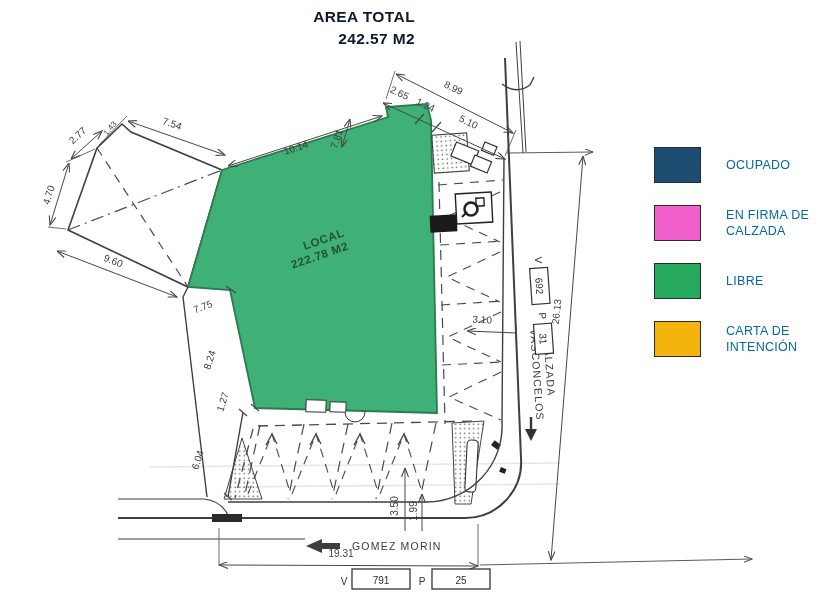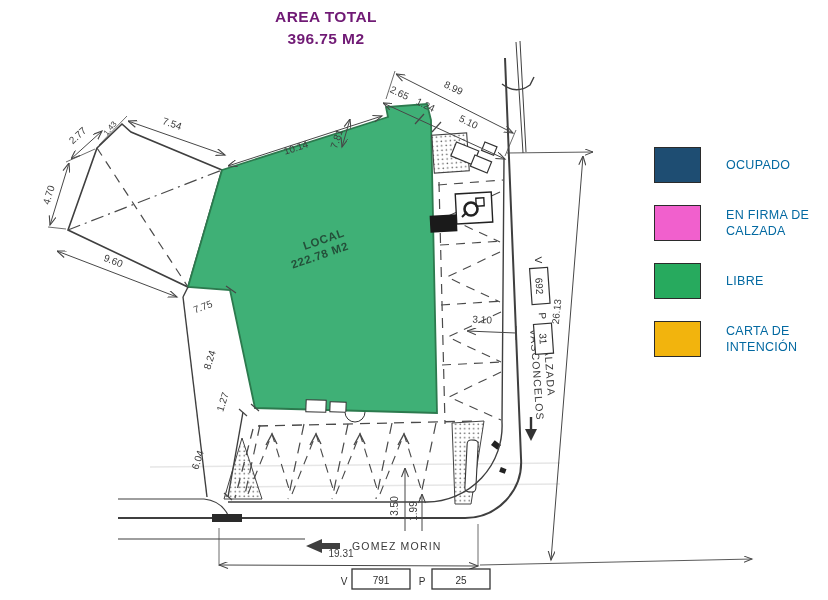--- a/index.html
+++ b/index.html
@@ -1,38 +1,38 @@
 <!DOCTYPE html>
 <html><head>
 <meta charset="utf-8">
 <style>
   html,body{margin:0;padding:0;background:#fff;}
   .canvas{position:relative;width:828px;height:600px;background:#ffffff;overflow:hidden;
           font-family:"Liberation Sans", sans-serif;}
-  .title{position:absolute;left:237px;top:6px;width:178px;text-align:center;
-         color:#701a75;font-size:15.5px;font-weight:600;letter-spacing:.4px;line-height:1.45;}
+  .title{position:absolute;left:237px;top:6px;width:178px;text-align:right;
+         color:#0f172a;font-size:15.5px;font-weight:600;letter-spacing:.4px;line-height:1.45;}
   .legend{position:absolute;left:654px;top:147px;display:flex;flex-direction:column;gap:22px;}
   .legend-item{display:flex;align-items:center;}
   .swatch{width:45px;height:34px;border:1px solid #2b2b2b;flex:0 0 auto;}
   .legend-label{margin-left:25px;width:108px;font-size:12.5px;color:#0369a1;line-height:1.3;letter-spacing:.3px;}
   svg text{font-family:"Liberation Sans", sans-serif;fill:#3c3c3c;}
   .dimtxt{font-size:10px;}
   .dimtxt-sm{font-size:8px;}
   .streettxt{font-size:10.5px;letter-spacing:1.2px;fill:#3a3a3a;}
   .boxtxt{font-size:10px;fill:#2e2e2e;}
   .localtxt{font-size:11.5px;font-weight:600;fill:#24503a;letter-spacing:.6px;}
 </style>
 </head>
 <body>
 
 <div class="canvas">
 
   <div class="title">
     <div>AREA TOTAL</div>
-    <div>396.75 M2</div>
+    <div>242.57 M2</div>
   </div>
 
   <svg width="828" height="600" viewBox="0 0 828 600">
     <defs>
       <pattern id="dots" width="4.5" height="4.5" patternUnits="userSpaceOnUse">
         <circle cx="1.2" cy="1.2" r="0.8" fill="#5a5a5a"></circle>
       </pattern>
       <marker id="aE" orient="auto" markerWidth="11" markerHeight="9" refX="9" refY="3.5">
         <path d="M0,0 L9,3.5 L0,7" fill="none" stroke="#474747" stroke-width="1.1"></path>
       </marker>

